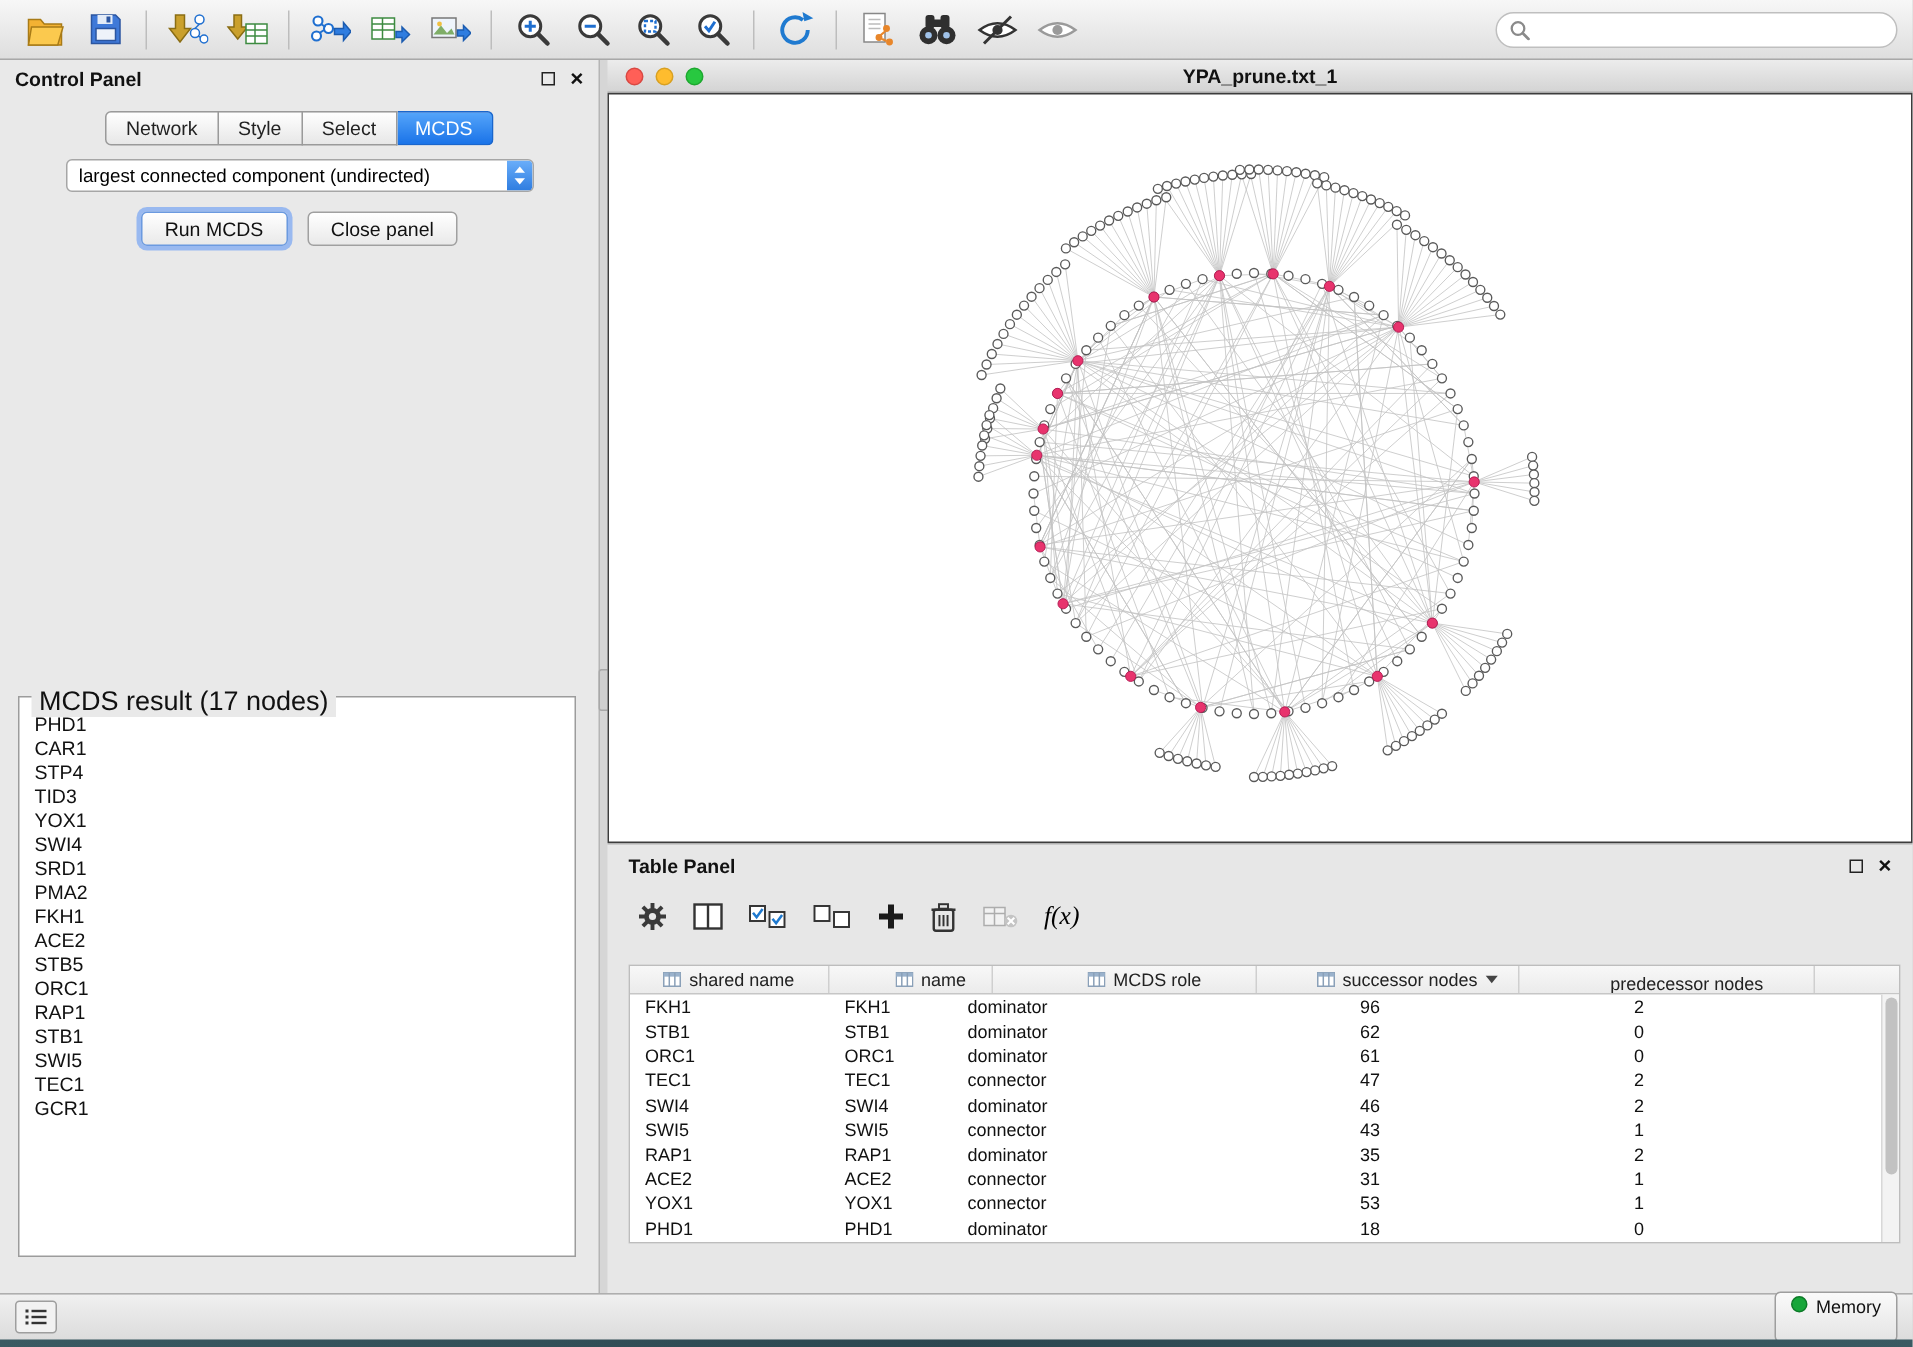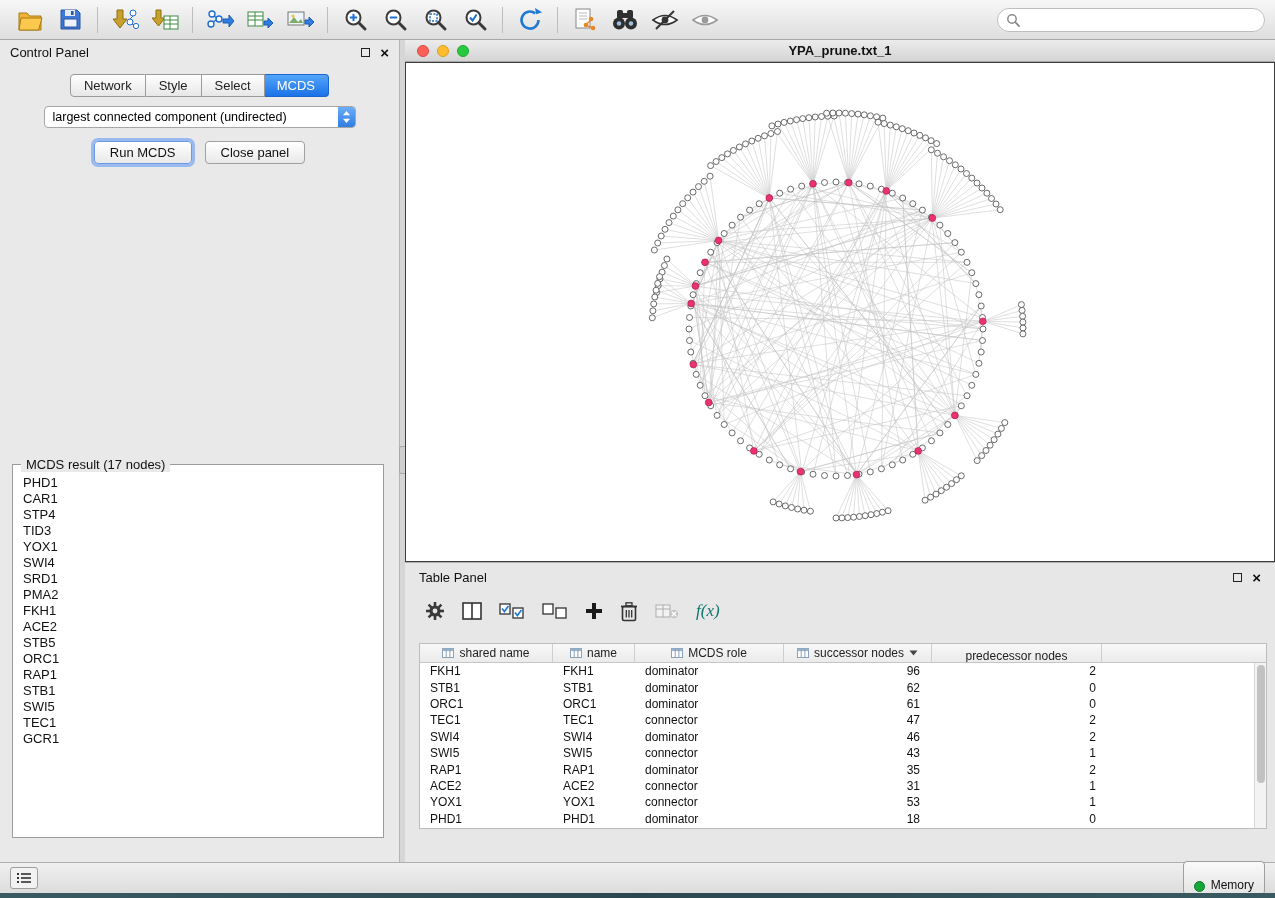--- a/index.html
+++ b/index.html
@@ -15,21 +15,21 @@
     background:transparent; border:none; }
   .tb-sep { width:1px; height:26px; background:#bdbdbd; margin:0 7px; }
   .search-box { margin-left:auto; width:268px; height:24px; border:1px solid #bfbfbf;
     border-radius:13px; background:#fff; display:flex; align-items:center; padding-left:8px; }
   .search-box input { border:none; outline:none; flex:1; font-size:13px; background:transparent; height:20px; padding-left:5px;}
 
   
   .control-panel { position:absolute; left:0; top:40px; width:400px; height:822px;
     background:#e9e9e9; border-right:1px solid #b5b5b5; }
   .panel-header { height:24px; display:flex; align-items:center; padding:0 10px; }
-  .panel-title { font-size:13px; color:#111; }
+  .panel-title { font-size:13px; color:#111;font-weight:bold; }
   .win-icons { margin-left:auto; display:flex; align-items:center; gap:10px; }
   .float-box { width:9px; height:9px; border:1.5px solid #222; }
   .close-x { font-size:15px; font-weight:bold; color:#111; line-height:1; }
 
   .cp-tabs { margin-top:10px; display:flex; justify-content:center; }
   .seg { display:inline-flex; }
   .seg button { font-size:13px; font-family:inherit; padding:3px 13px; border:1px solid #9a9a9a;
     border-left:none; background:linear-gradient(#ffffff,#e7e7e7); color:#222; }
   .seg button:first-child { border-left:1px solid #9a9a9a; border-radius:4px 0 0 4px; }
   .seg button:last-child { border-radius:0 4px 4px 0; }
@@ -42,21 +42,21 @@
   .combo .step { width:17px; height:100%; background:linear-gradient(#6aaefa,#2f7de0);
     display:flex; align-items:center; justify-content:center; }
   .cp-buttons { margin-top:13px; display:flex; justify-content:center; gap:13px; }
   .btn { font-size:13px; font-family:inherit; padding:3px 15px; border:1px solid #a0a0a0;
     border-radius:4px; background:linear-gradient(#ffffff,#e9e9e9); color:#111; }
   .btn.focus-ring { box-shadow:0 0 0 3px rgba(110,160,245,.65); border-color:#6b9ae0; }
 
   .result-group { position:absolute; left:12px; right:15px; top:424px; bottom:24px;
     border:1px solid #9c9c9c; background:#fff; }
   .result-legend { position:absolute; top:-8px; left:8px; background:#e9e9e9;
-    padding:0 5px; font-size:13px; color:#111; }
+    padding:0 5px; font-size:18px; color:#111; }
   .mcds-list { padding:10px 0 0 10px; }
   .mcds-item { font-size:13px; line-height:16px; color:#111; }
 
   .splitter-grip { position:absolute; left:399px; top:446px; width:8px; height:28px;
     background:#cfcfcf; border:1px solid #a8a8a8; border-radius:2px; }
 
   
   .network-window { position:absolute; left:405px; top:40px; width:870px; height:522px; }
   .nw-titlebar { height:22px; background:linear-gradient(#ececec,#d4d4d4);
     border-bottom:1px solid #a8a8a8; position:relative; display:flex; align-items:center; justify-content:center; }
@@ -66,26 +66,26 @@
   .nw-canvas { position:absolute; left:0; top:22px; right:0; bottom:0;
     background:#fff; border:1px solid #3c3c3c; }
   .nw-canvas svg { display:block; }
 
   
   .table-panel { position:absolute; left:405px; top:562px; width:870px; height:300px;
     background:#e7e7e7; border-top:1px solid #b0b0b0; }
   .tp-header { height:28px; display:flex; align-items:center; padding:0 14px; }
   .tp-toolbar { height:40px; display:flex; align-items:center; gap:17px; padding-left:20px; }
   .tp-tool { background:none; border:none; display:flex; align-items:center; justify-content:center; }
-  .fx-label { font-family:"Liberation Serif",serif; font-style:italic; font-size:17px; color:#0f766e; }
+  .fx-label { font-family:"Liberation Serif",serif; font-style:italic; font-size:17px; color:#000000; }
 
   .tp-table { position:absolute; left:14px; right:8px; top:80px; height:186px;
     background:#fff; border:1px solid #bdbdbd; }
   .thead { display:flex; height:19px; background:linear-gradient(#f8f8f8,#ebebeb);
-    border-bottom:1px solid #c6c6c6; }
+    border-bottom:1px solid #c6c6c6;gap:27px; }
   .th { display:flex; align-items:center; justify-content:center; gap:5px;
     border-right:1px solid #cfcfcf; font-size:12px; color:#222; overflow:hidden; }
   .c1{width:133px;} .c2{width:82px;} .c3{width:149px;} .c4{width:148px;} .c5{width:170px;flex-direction:column;}
   .cfill{flex:1; border-right:none;}
   .tbody { position:absolute; top:19px; left:0; right:12px; bottom:0; overflow:hidden; }
   .tr { display:flex; height:16.4px; align-items:center; }
   .td { font-size:12px; color:#111; white-space:nowrap; overflow:hidden; }
   .td.c1,.td.c2,.td.c3 { padding-left:10px; }
   .td.num { text-align:right; }
   .td.c4 { padding-right:12px; } .td.c5 { padding-right:6px; }
@@ -94,21 +94,21 @@
   .tscroll .thumb { position:absolute; top:2px; left:1.5px; width:8px; height:118px;
     background:#c2c2c2; border-radius:4px; }
   .tp-tabs { position:absolute; bottom:8px; width:100%; display:flex; justify-content:center; }
 
   
   .status-bar { position:absolute; left:0; top:862px; width:1275px; height:31px;
     background:linear-gradient(#f0f0f0,#dcdcdc); border-top:1px solid #aeaeae;
     display:flex; align-items:center; justify-content:space-between; padding:0 10px; }
   .sb-btn { width:28px; height:22px; border:1px solid #9e9e9e; border-radius:3px;
     background:#f2f2f2; display:flex; align-items:center; justify-content:center; }
-  .memory-btn { display:flex; align-items:flex-end; gap:6px; padding:2px 10px; height:34px;
+  .memory-btn { display:flex; align-items:flex-start; gap:6px; padding:2px 10px; height:34px;
     border:1px solid #9e9e9e; border-radius:4px; background:linear-gradient(#fafafa,#e4e4e4);
     font-size:12px; font-family:inherit; color:#111; }
   .mem-dot { width:11px; height:11px; border-radius:50%; background:#17a63a; border:1px solid #0d7a28; }
   .wallpaper { position:absolute; left:0; top:893px; width:1275px; height:5px;
     background:linear-gradient(90deg,#3a5a62,#2c4750,#3a5a62); }
 </style>
 </head>
 <body>
 
 <div class="toolbar">

